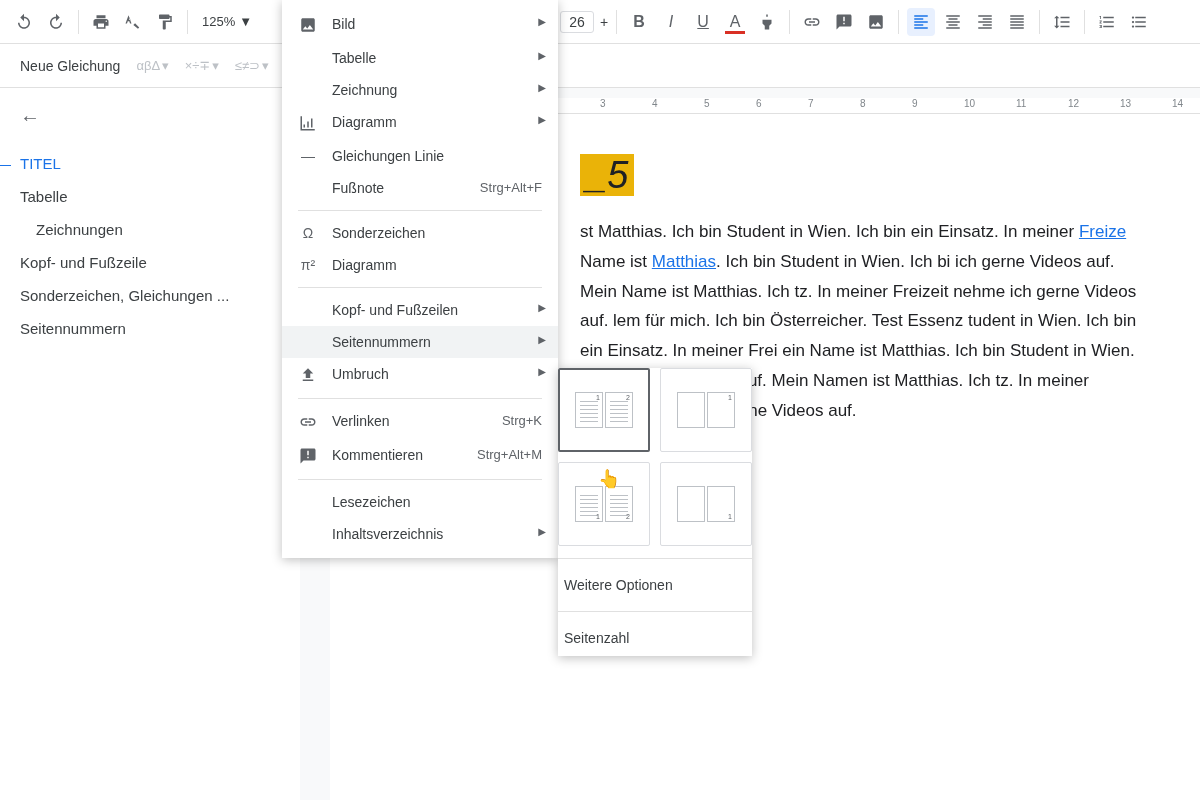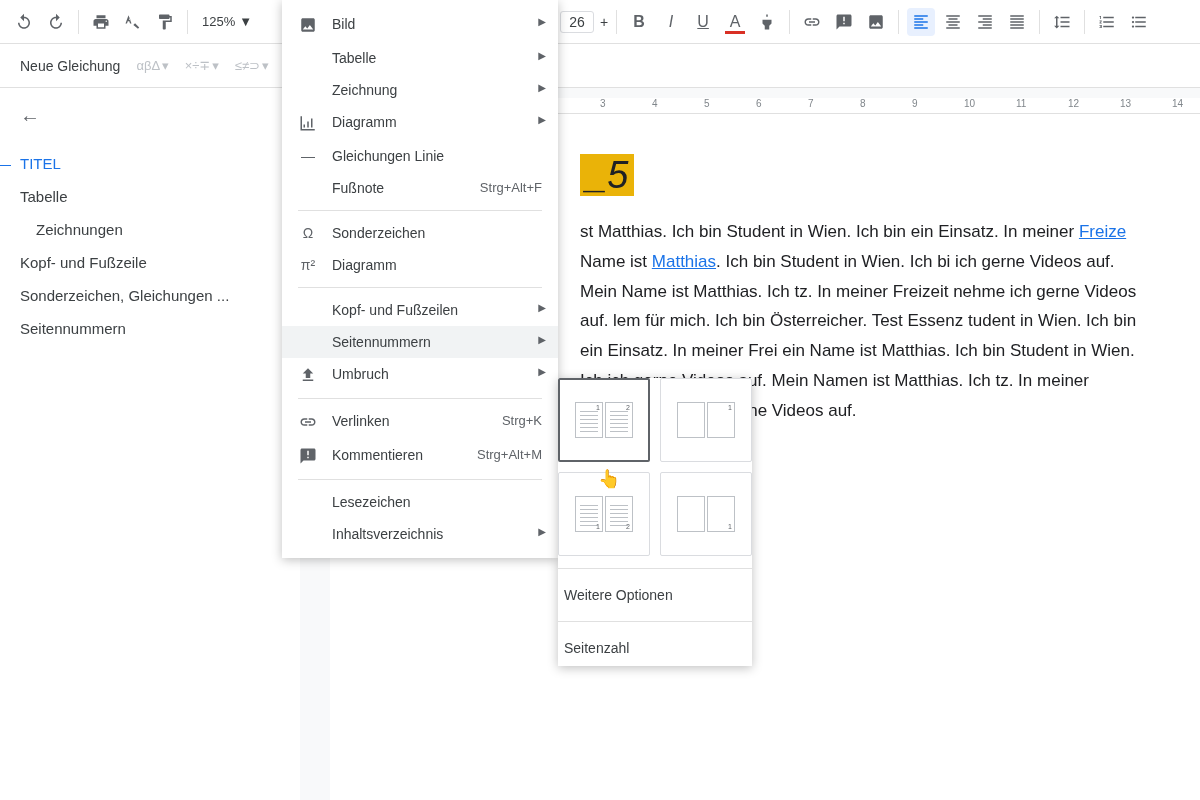--- a/index.html
+++ b/index.html
@@ -38,21 +38,21 @@
 .list { margin-top: 24px; font-size: 17px; line-height: 1.6; padding-left: 80px; }
 
 .menu { position: absolute; top: 0; left: 282px; width: 276px; background: #fff; box-shadow: 0 2px 10px rgba(0,0,0,0.25); padding: 8px 0; z-index: 100; }
 .menu-item { display: flex; padding: 8px 16px; font-size: 14px; color: #3c4043; cursor: pointer; position: relative; }
 .menu-item:hover, .menu-item.hover { background: #f1f3f4; }
 .menu-item .icon { width: 20px; margin-right: 14px; color: #5f6368; display: flex; align-items: center; justify-content: center; }
 .menu-item .arrow { position: absolute; right: 12px; color: #5f6368; font-size: 10px; }
 .menu-item .shortcut { position: absolute; right: 16px; color: #5f6368; font-size: 13px; }
 .menu-sep { height: 1px; background: #e0e0e0; margin: 6px 16px; }
 
-.submenu { position: absolute; top: 378px; left: 558px; width: 194px; background: #fff; box-shadow: 0 2px 10px rgba(0,0,0,0.25); z-index: 101; }
+.submenu { position: absolute; top: 368px; left: 558px; width: 194px; background: #fff; box-shadow: 0 2px 10px rgba(0,0,0,0.25); z-index: 101; }
 .pn-grid { display: grid; grid-template-columns: 1fr 1fr; gap: 10px; margin-bottom: 12px; }
 .pn-opt { border: 1px solid #dadce0; border-radius: 2px; height: 84px; display: flex; align-items: center; justify-content: center; gap: 2px; cursor: pointer; padding: 6px; }
 .pn-opt.selected { border: 2px solid #5f6368; }
 .pn-page { width: 28px; height: 36px; border: 1px solid #bdc1c6; position: relative; background: #fff; }
 .pn-page.filled::before { content: ''; position: absolute; top: 8px; left: 4px; right: 4px; bottom: 4px; background: repeating-linear-gradient(#bdc1c6 0 1px, transparent 1px 4px); }
 .pn-num-tr { position: absolute; top: 1px; right: 2px; font-size: 7px; color: #5f6368; }
 .pn-num-br { position: absolute; bottom: 1px; right: 2px; font-size: 7px; color: #5f6368; }
 .sub-sep { height: 1px; background: #e0e0e0; margin: 8px 0; }
 .sub-item { padding: 10px 6px; font-size: 14px; color: #3c4043; cursor: pointer; }
 

